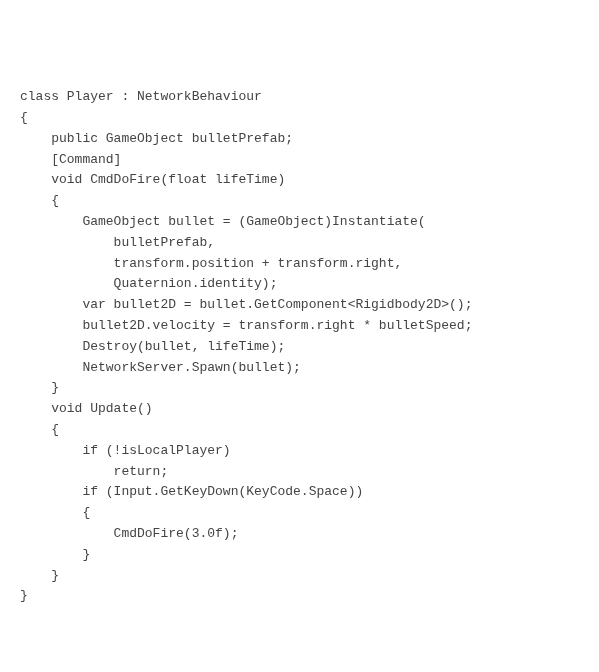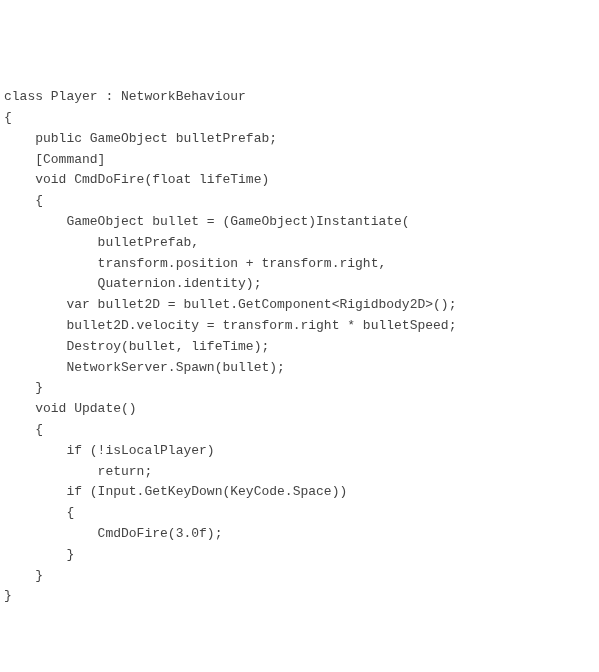--- a/index.html
+++ b/index.html
@@ -7,21 +7,21 @@
     padding: 0;
     background: #ffffff;
     font-family: Consolas, 'Courier New', monospace;
     font-size: 13px;
     color: #444444;
     line-height: 1.6;
     white-space: pre;
     overflow-x: auto;
   }
   .code-container {
-    padding: 4px 4px;
+    padding: 4px 20px;
     width: 599px;
     box-sizing: border-box;
   }
   .line {
     display: block;
   }
 </style>
 </head>
 <body>
 

